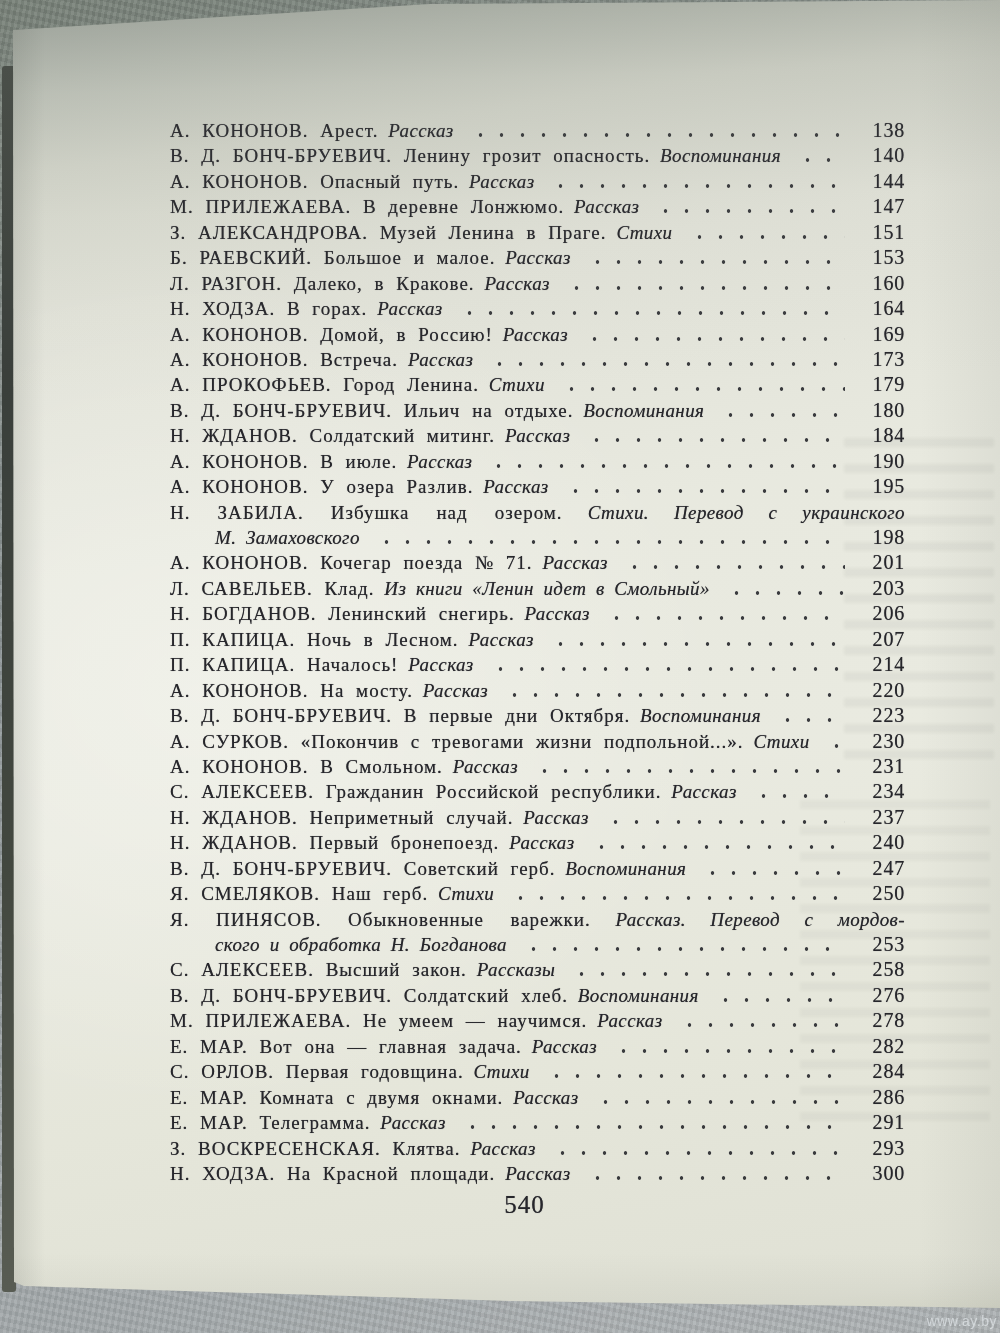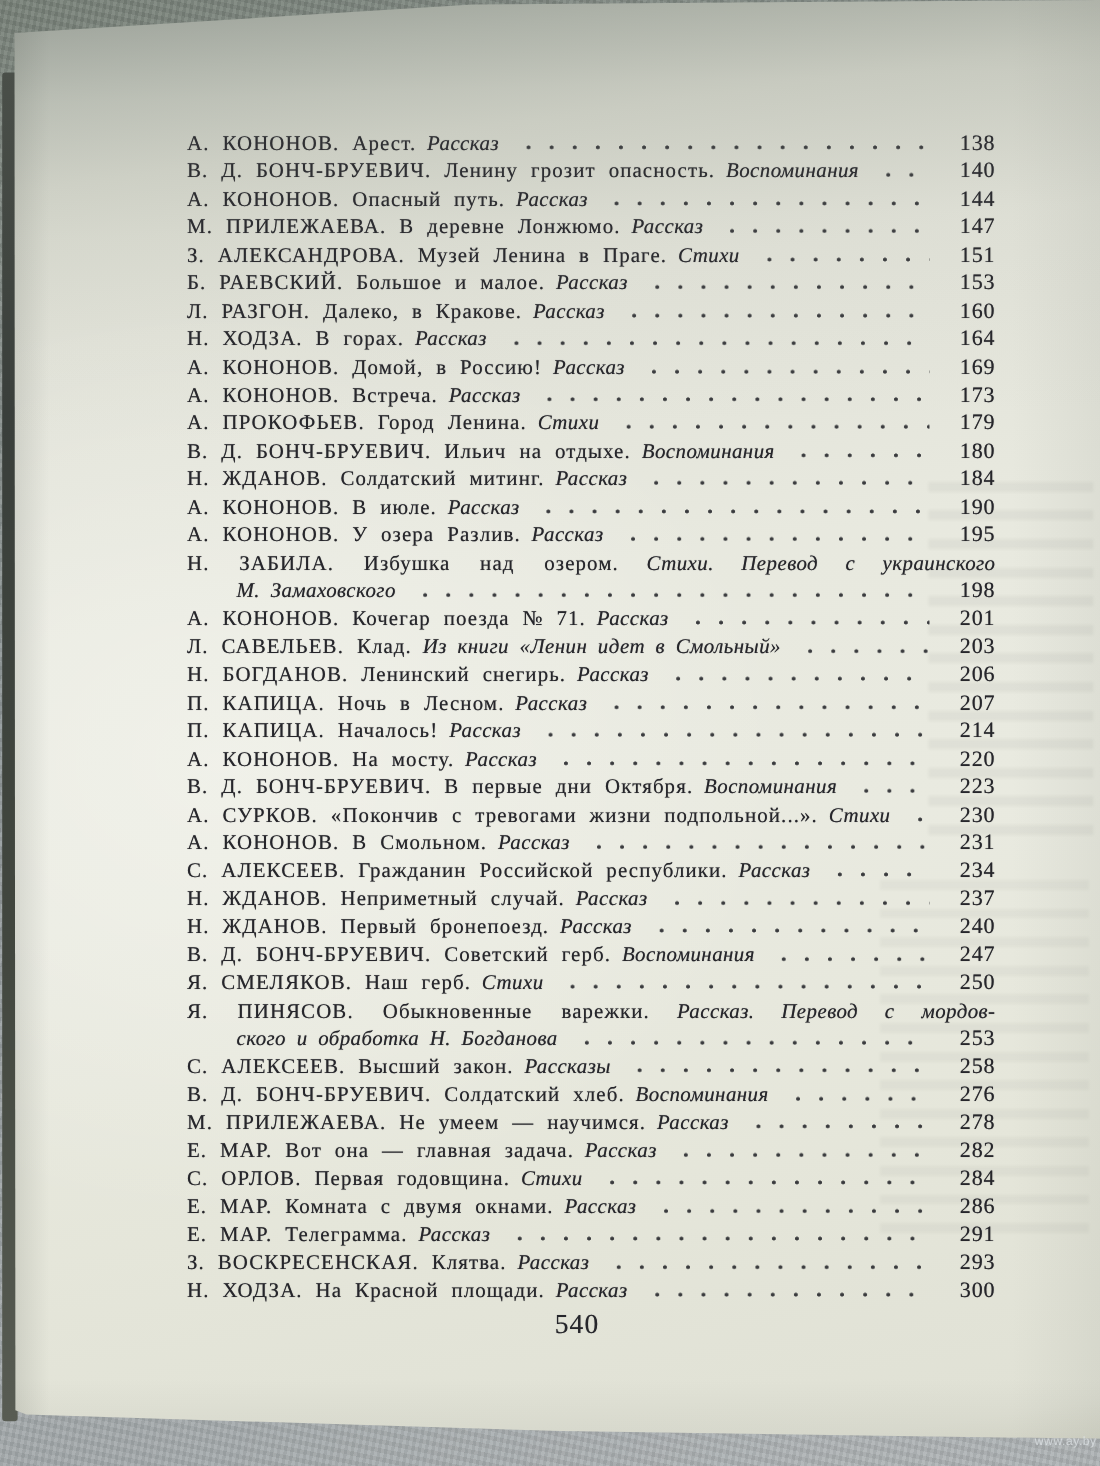--- a/index.html
+++ b/index.html
@@ -76,23 +76,23 @@
     flex:0 0 auto;min-width:46px;text-align:right;
     font-size:20px;letter-spacing:0.8px;
   }
   .footer-num{
     position:absolute;top:1190px;left:170px;right:95px;z-index:6;
     text-align:center;color:var(--ink);font-size:25px;line-height:30px;letter-spacing:1px;
     transform:translateX(-13px);
     text-shadow:0 0 0.7px rgba(32,32,38,0.6);
   }
   .watermark{
-    position:absolute;right:3px;bottom:16px;z-index:30;
+    position:absolute;right:3px;bottom:4px;z-index:30;
     font-family:"Liberation Sans","DejaVu Sans",sans-serif;
-    font-size:11px;letter-spacing:0.5px;
+    font-size:14px;letter-spacing:0.5px;
     color:var(--watermark);opacity:0.68;filter:blur(0.3px);
   }
 </style>
 </head>
 <body>
 
 <div class="fabric"></div>
 <div class="book-edge"></div>
 
 <div class="page">

